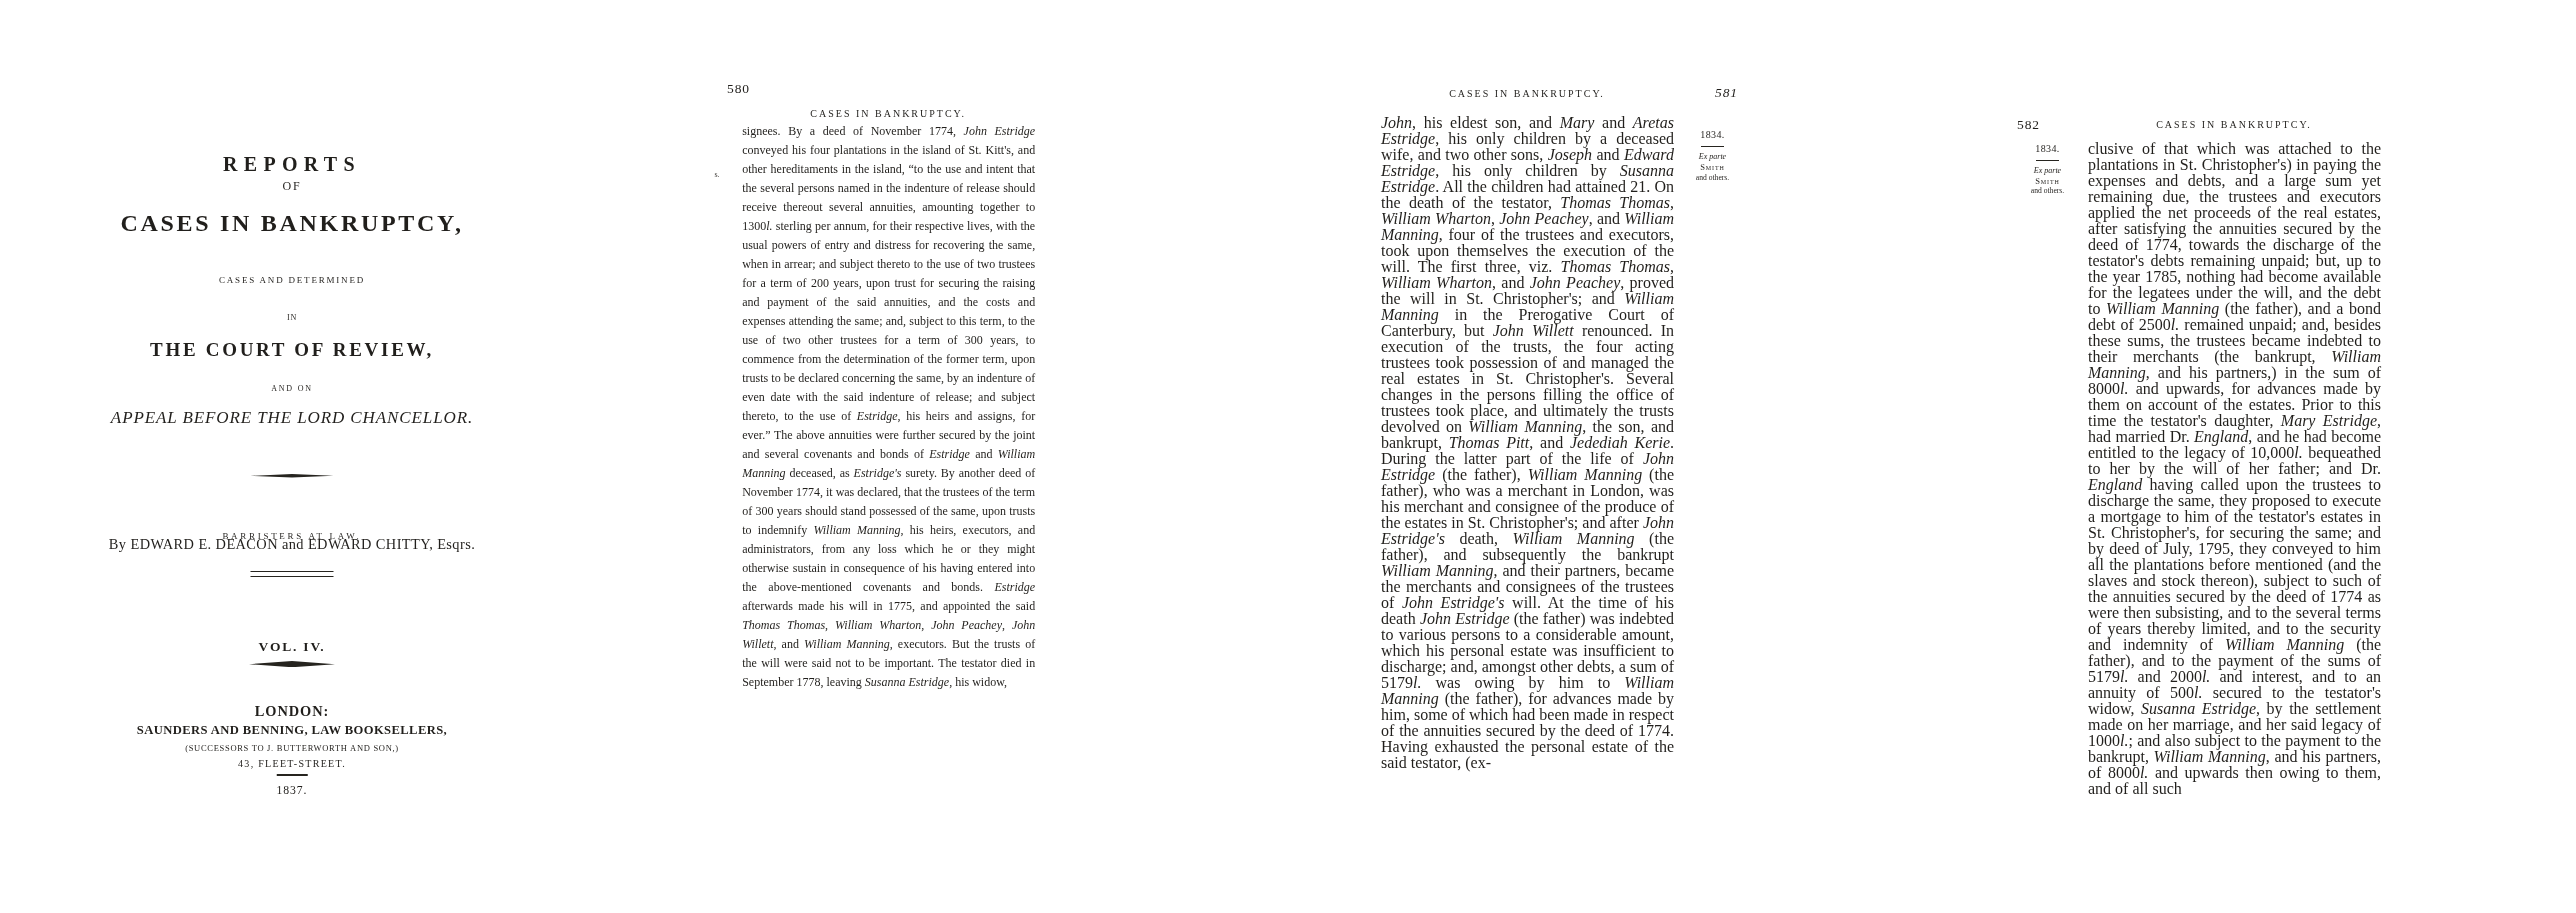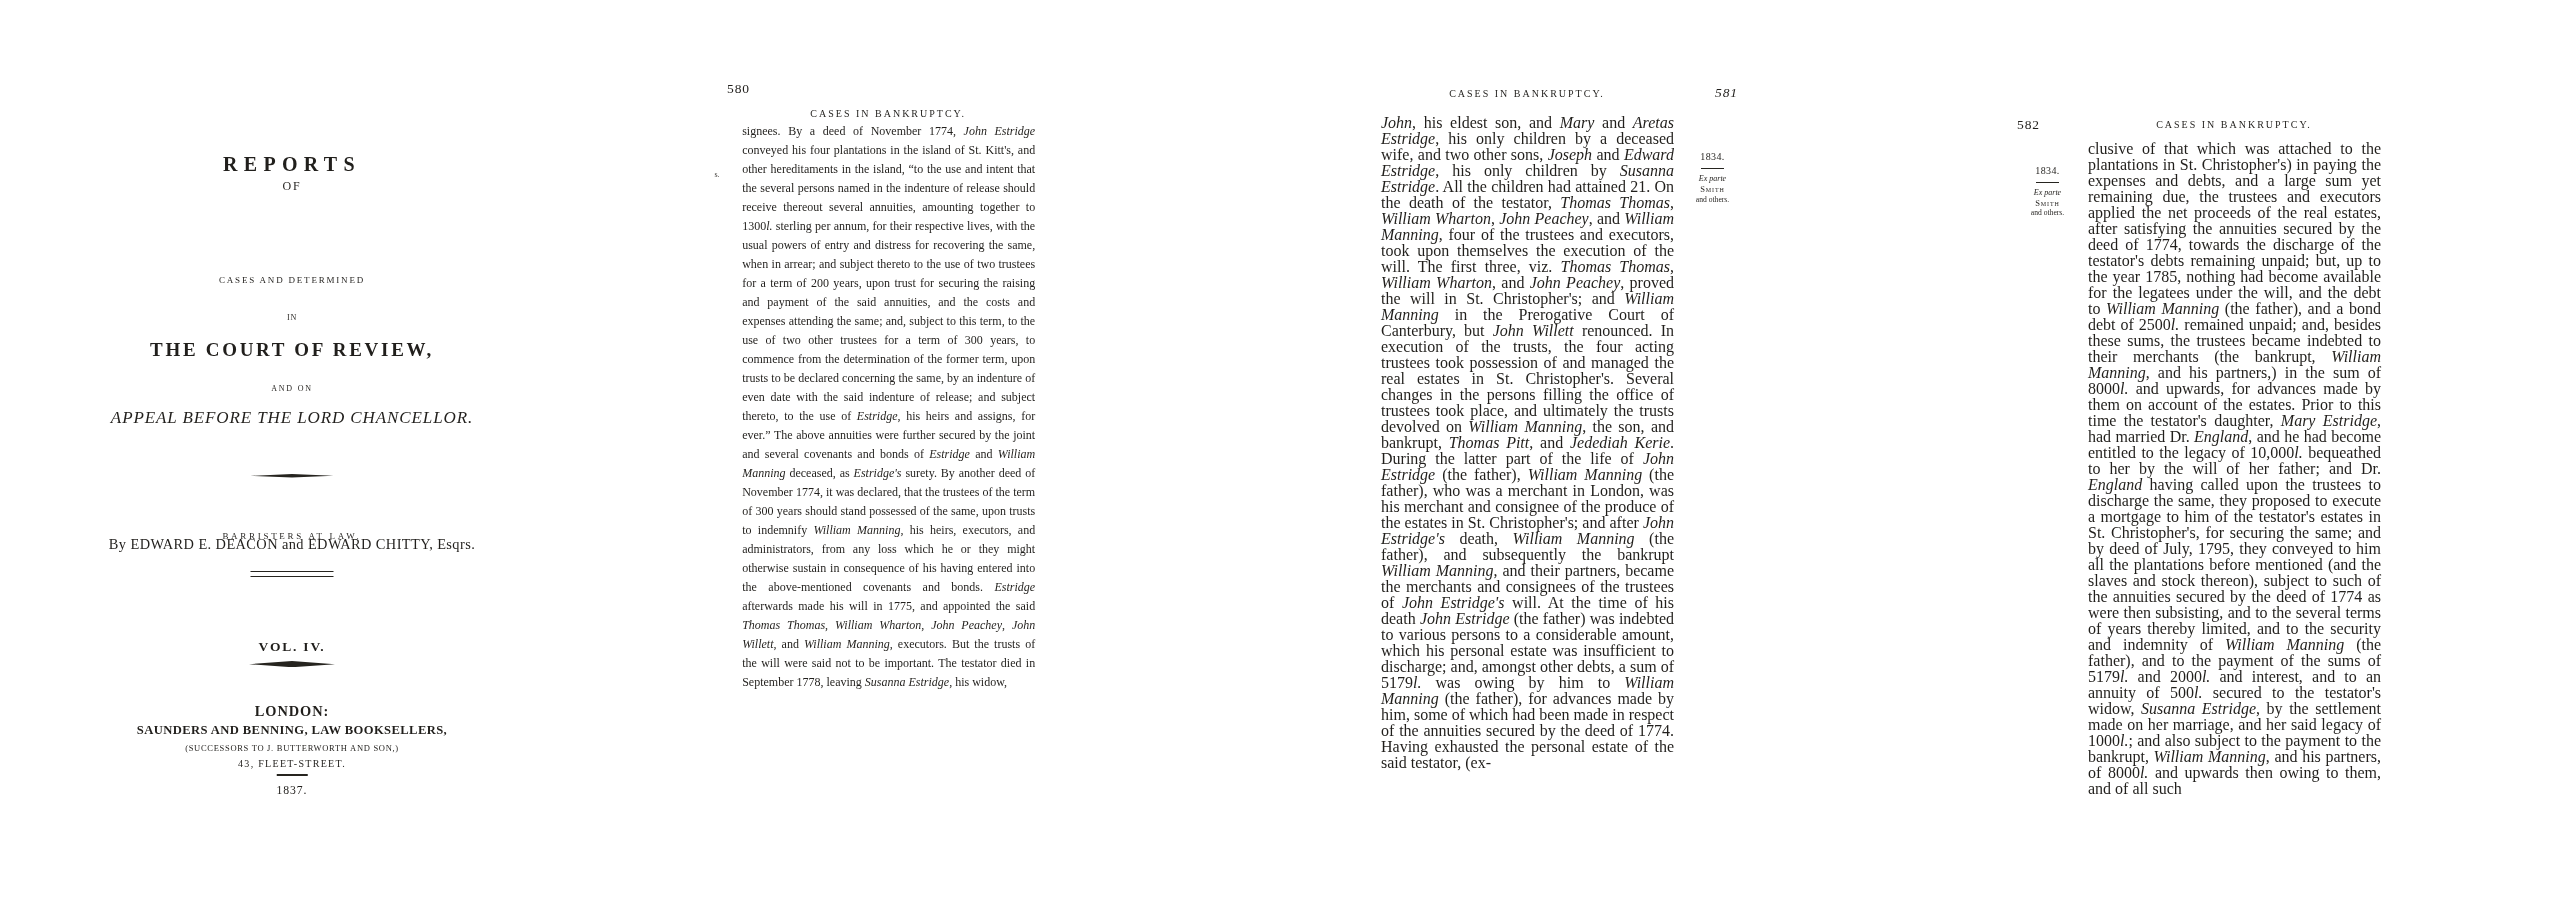--- a/index.html
+++ b/index.html
@@ -41,40 +41,41 @@
   .tp-rule-short { top:648px; width:30.5px; height:1.8px; }
 
   
   .page { position:absolute; }
   .page-number { position:absolute; font-size:13.5px; letter-spacing:0.9px; }
   .running-header { position:absolute; text-align:center; font-size:10px; letter-spacing:2px; white-space:nowrap; }
   .page-body { position:absolute; text-align:justify; }
   .body-580 { font-size:12px; line-height:19px; }
   .body-581, .body-582 { font-size:16px; line-height:16px; }
 
-  .margin-note { position:absolute; text-align:center; line-height:1.25;margin-top:22px; }
+  .margin-note { position:absolute; text-align:center; line-height:1.25; }
   .mn-year { font-size:10px; letter-spacing:0.4px; }
   .mn-rule { width:23px; height:0.9px; background:#26241f; margin:4.5px auto 5.4px auto; }
   .mn-l1 { font-style:italic; font-size:8px; }
   .mn-l2 { font-variant:small-caps; font-size:8.5px; letter-spacing:0.9px; }
   .mn-l3 { font-size:7.6px; }
   .stray-mark { position:absolute; font-size:8px; color:#3a3834; }
 
   .pg-580 { left:727px;  top:79px;  width:307px; height:718px; }
   .pg-581 { left:1381px; top:79px;  width:292px; height:664px; }
   .pg-582 { left:1993px; top:112px; width:395px; height:664px; }
 </style>
 </head>
 <body>
 
 <div class="canvas">
 
   <section class="abs title-page">
     <div class="tp tp-reports">REPORTS</div>
     <div class="tp tp-of">OF</div>
+    <div class="tp tp-main">CASES IN BANKRUPTCY,</div>
     <div class="tp tp-argued">CASES AND DETERMINED</div>
     <div class="tp tp-in">IN</div>
     <div class="tp tp-court">THE COURT OF REVIEW,</div>
     <div class="tp tp-andon">AND ON</div>
     <div class="tp tp-appeal">APPEAL BEFORE THE LORD CHANCELLOR.</div>
     <div class="tp-rule tp-rule-swell"></div>
     <div class="tp tp-byline">By EDWARD E. DEACON and EDWARD CHITTY, Esqrs.</div>
     <div class="tp tp-barr">BARRISTERS AT LAW.</div>
     <div class="tp-rule tp-rule-double"></div>
     <div class="tp tp-vol">VOL. IV.</div>

